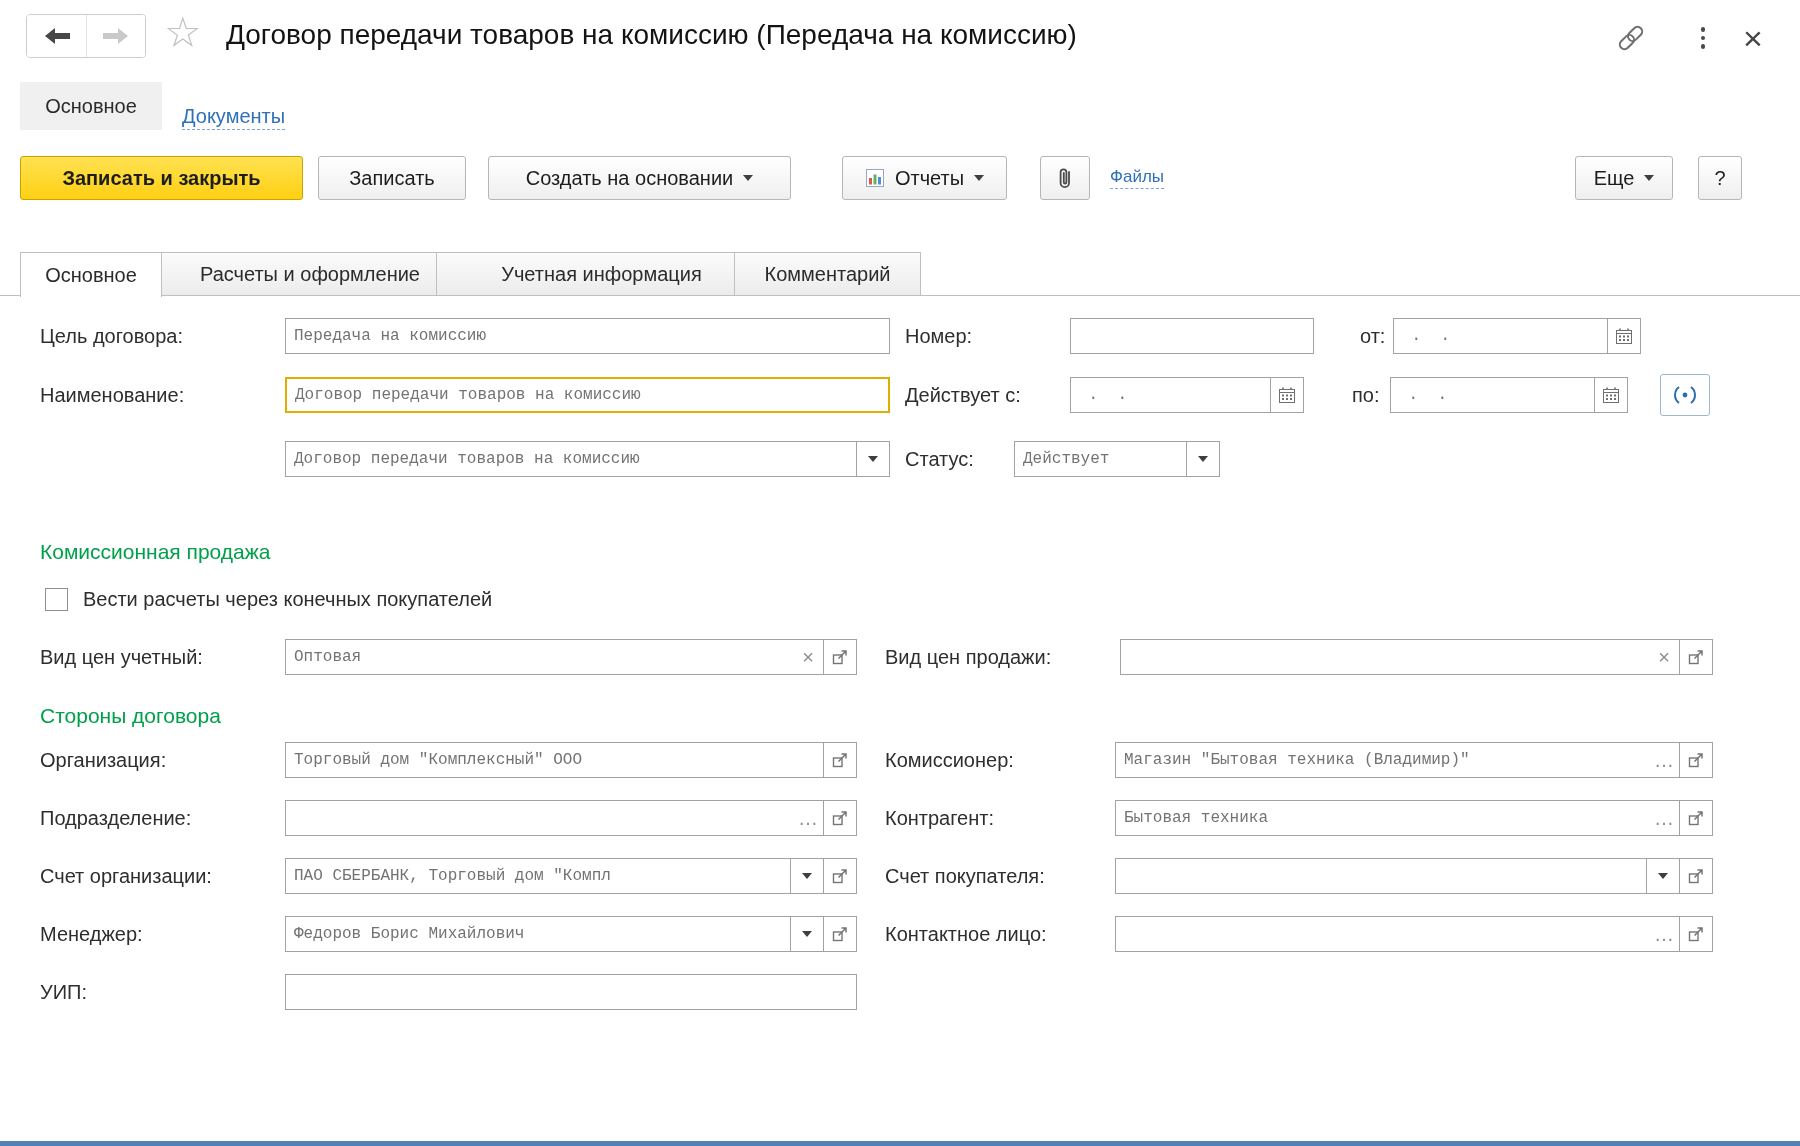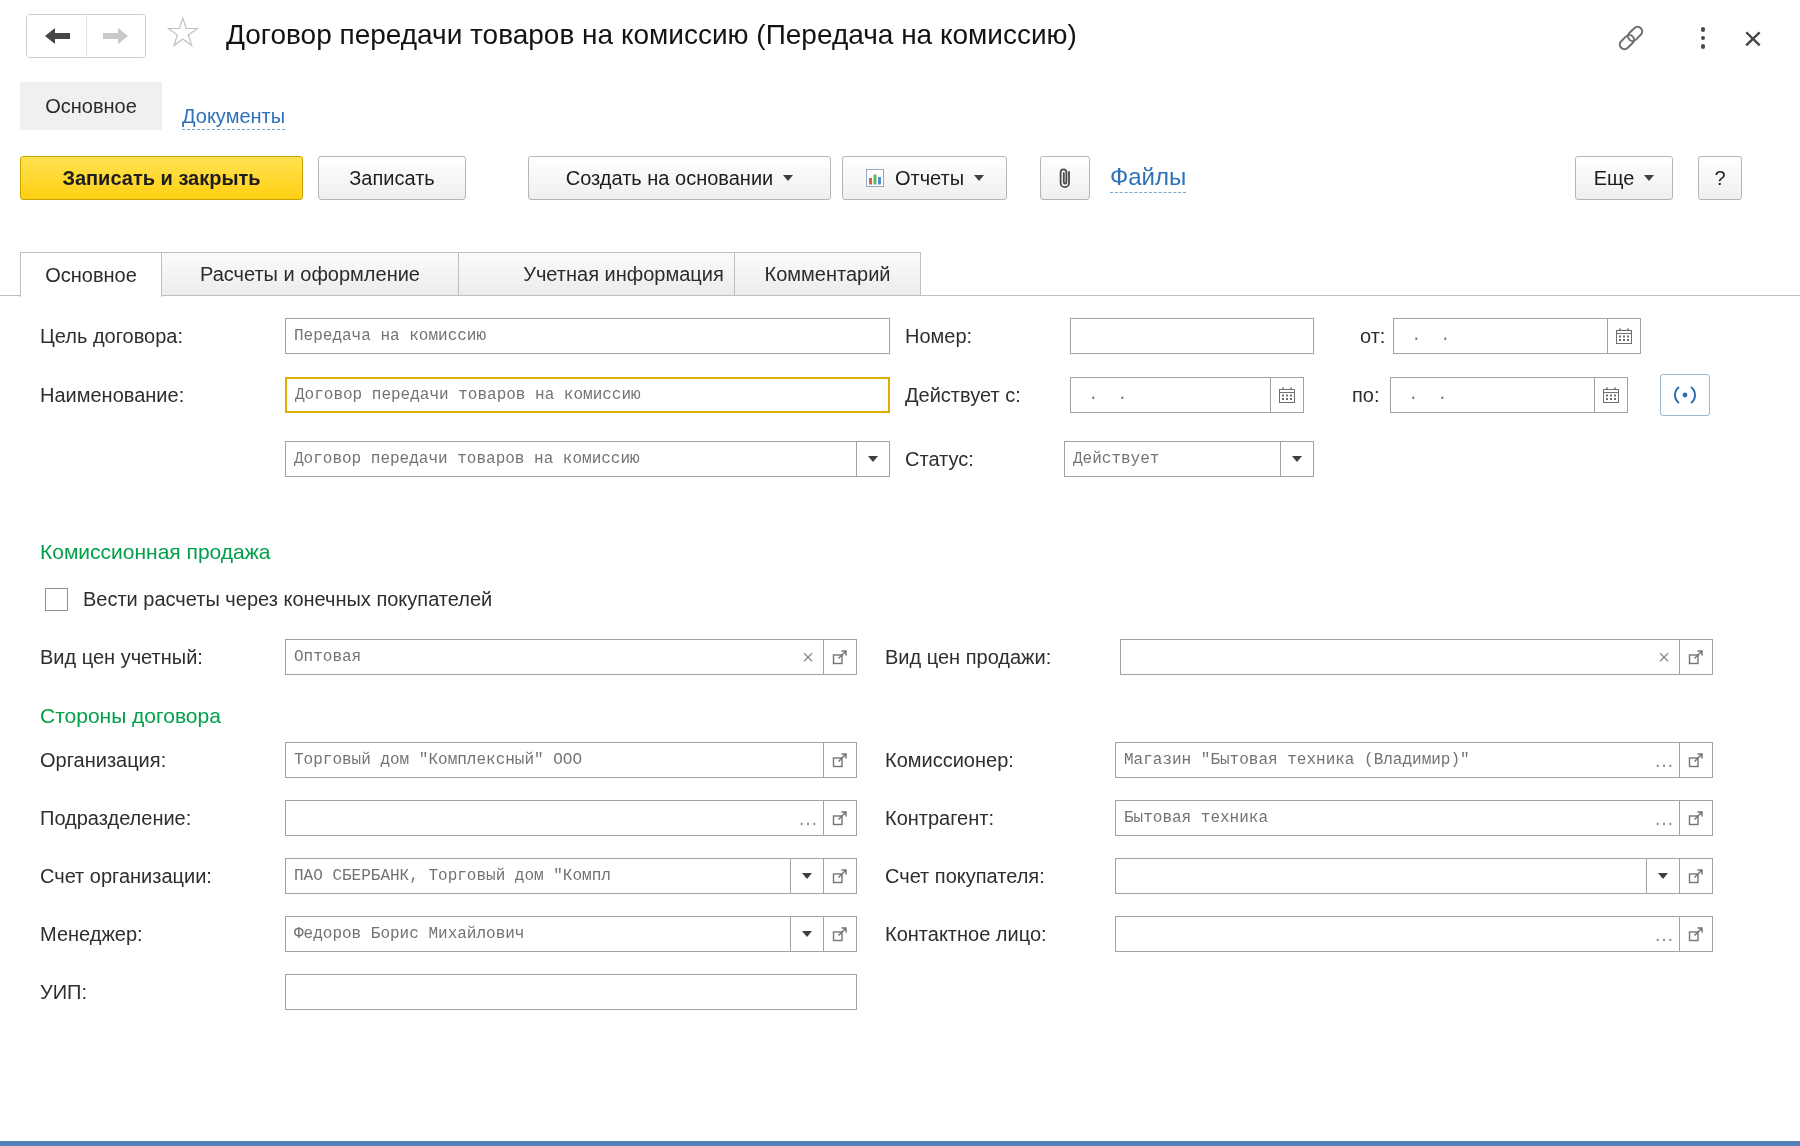--- a/index.html
+++ b/index.html
@@ -20,21 +20,21 @@
 
   
   .chip{position:absolute;left:20px;top:82px;width:142px;height:48px;background:#f0f0f0;display:flex;align-items:center;justify-content:center;font-size:20px;color:#2b2b2b;cursor:pointer}
   .navlink{position:absolute;top:82px;height:48px;display:flex;align-items:flex-end;font-size:20px;color:#2e71b8;cursor:pointer}
   .navlink span{border-bottom:1px dashed #7aa6d2;padding-bottom:1px}
 
   
   .btn{position:absolute;top:156px;height:44px;border:1px solid #b6b6b6;border-radius:3px;background:linear-gradient(#ffffff,#efefef);font-size:20px;color:#1d1d1d;display:flex;align-items:center;justify-content:center;gap:10px;cursor:pointer;font-family:inherit;padding:0 10px}
   .btn.yellow{background:linear-gradient(#ffe252,#ffd013);border-color:#c8a400;font-weight:700}
   .tri{width:0;height:0;border-left:5px solid transparent;border-right:5px solid transparent;border-top:6px solid #3f3f3f}
-  .tblink{position:absolute;top:156px;height:44px;display:flex;align-items:center;font-size:24px;color:#2e71b8;cursor:pointer}
+  .tblink{position:absolute;top:156px;height:44px;display:flex;align-items:center;font-size:17px;color:#2e71b8;cursor:pointer}
   .tblink span{border-bottom:1px dashed #7aa6d2;padding-bottom:1px}
 
   
   .tab{position:absolute;top:252px;height:44px;border:1px solid #bfbfbf;background:linear-gradient(#fbfbfb,#ececec);display:flex;align-items:center;justify-content:center;font-size:20px;color:#2b2b2b;cursor:pointer}
   .tab.active{background:#fff;height:45px;border-bottom:0;z-index:3}
   .tabline{position:absolute;left:0;top:295px;width:1800px;height:1px;background:#bfbfbf}
 
   
   .label{position:absolute;font-size:20px;color:#2e2e2e;line-height:36px;white-space:nowrap}
   .label.wrap{white-space:normal;line-height:27px;width:220px}
@@ -89,21 +89,21 @@
   <div class="navlink" style="left:182px">
     <span>Документы</span>
   </div>
 
   <button class="btn yellow" style="left:20px;width:283px">
     <span>Записать и закрыть</span>
   </button>
   <button class="btn" style="left:318px;width:148px">
     <span>Записать</span>
   </button>
-  <button class="btn" style="left:528px;width:303px">
+  <button class="btn" style="left:488px;width:303px">
     <span>Создать на основании</span>
     <span class="tri"></span>
   </button>
   <button class="btn" style="left:842px;width:165px">
     <svg width="20" height="20" viewBox="0 0 20 20">
       <rect x="1.5" y="1.5" width="17" height="17" fill="#ffffff" stroke="#98a6c0"></rect>
       <rect x="4" y="10" width="3" height="6.5" fill="#d95a4e"></rect>
       <rect x="8.5" y="6.5" width="3" height="10" fill="#61b360"></rect>
       <rect x="13" y="9" width="3" height="7.5" fill="#4f8fd0"></rect>
     </svg>
@@ -122,21 +122,21 @@
     <span>Еще</span>
     <span class="tri"></span>
   </button>
   <button class="btn" style="left:1698px;width:44px">
     <span>?</span>
   </button>
 
   <div class="tabline"></div>
   <div class="tab active" style="left:20px;width:142px">Основное</div>
   <div class="tab" style="left:161px;width:298px">Расчеты и оформление</div>
-  <div class="tab" style="left:458px;width:331px">Учетная информация</div>
+  <div class="tab" style="left:436px;width:331px">Учетная информация</div>
   <div class="tab" style="left:734px;width:187px">Комментарий</div>
 
   <div class="label" style="left:40px;top:318px">Цель договора:</div>
   <div class="ig" style="left:285px;top:318px;width:605px">
     <input value="Передача на комиссию" style="">
   </div>
 
   <div class="label" style="left:905px;top:318px">Номер:</div>
   <div class="ig" style="left:1070px;top:318px;width:244px">
     <input value="" style="">
@@ -216,21 +216,21 @@
   </div>
 
   <div class="ig" style="left:285px;top:441px;width:605px">
     <input value="Договор передачи товаров на комиссию" style="">
     <div class="abtn">
         <span class="tri"></span>
       </div>
   </div>
 
   <div class="label" style="left:905px;top:441px">Статус:</div>
-  <div class="ig" style="left:1064px;top:441px;width:250px">
+  <div class="ig" style="left:1014px;top:441px;width:206px">
     <input value="Действует" style="">
     <div class="abtn">
         <span class="tri"></span>
       </div>
   </div>
 
   <div class="ghdr" style="left:40px;top:540px">Комиссионная продажа</div>
 
   <div class="cb" style="left:45px;top:588px"></div>
   <div class="label" style="left:83px;top:581px">Вести расчеты через конечных покупателей</div>

